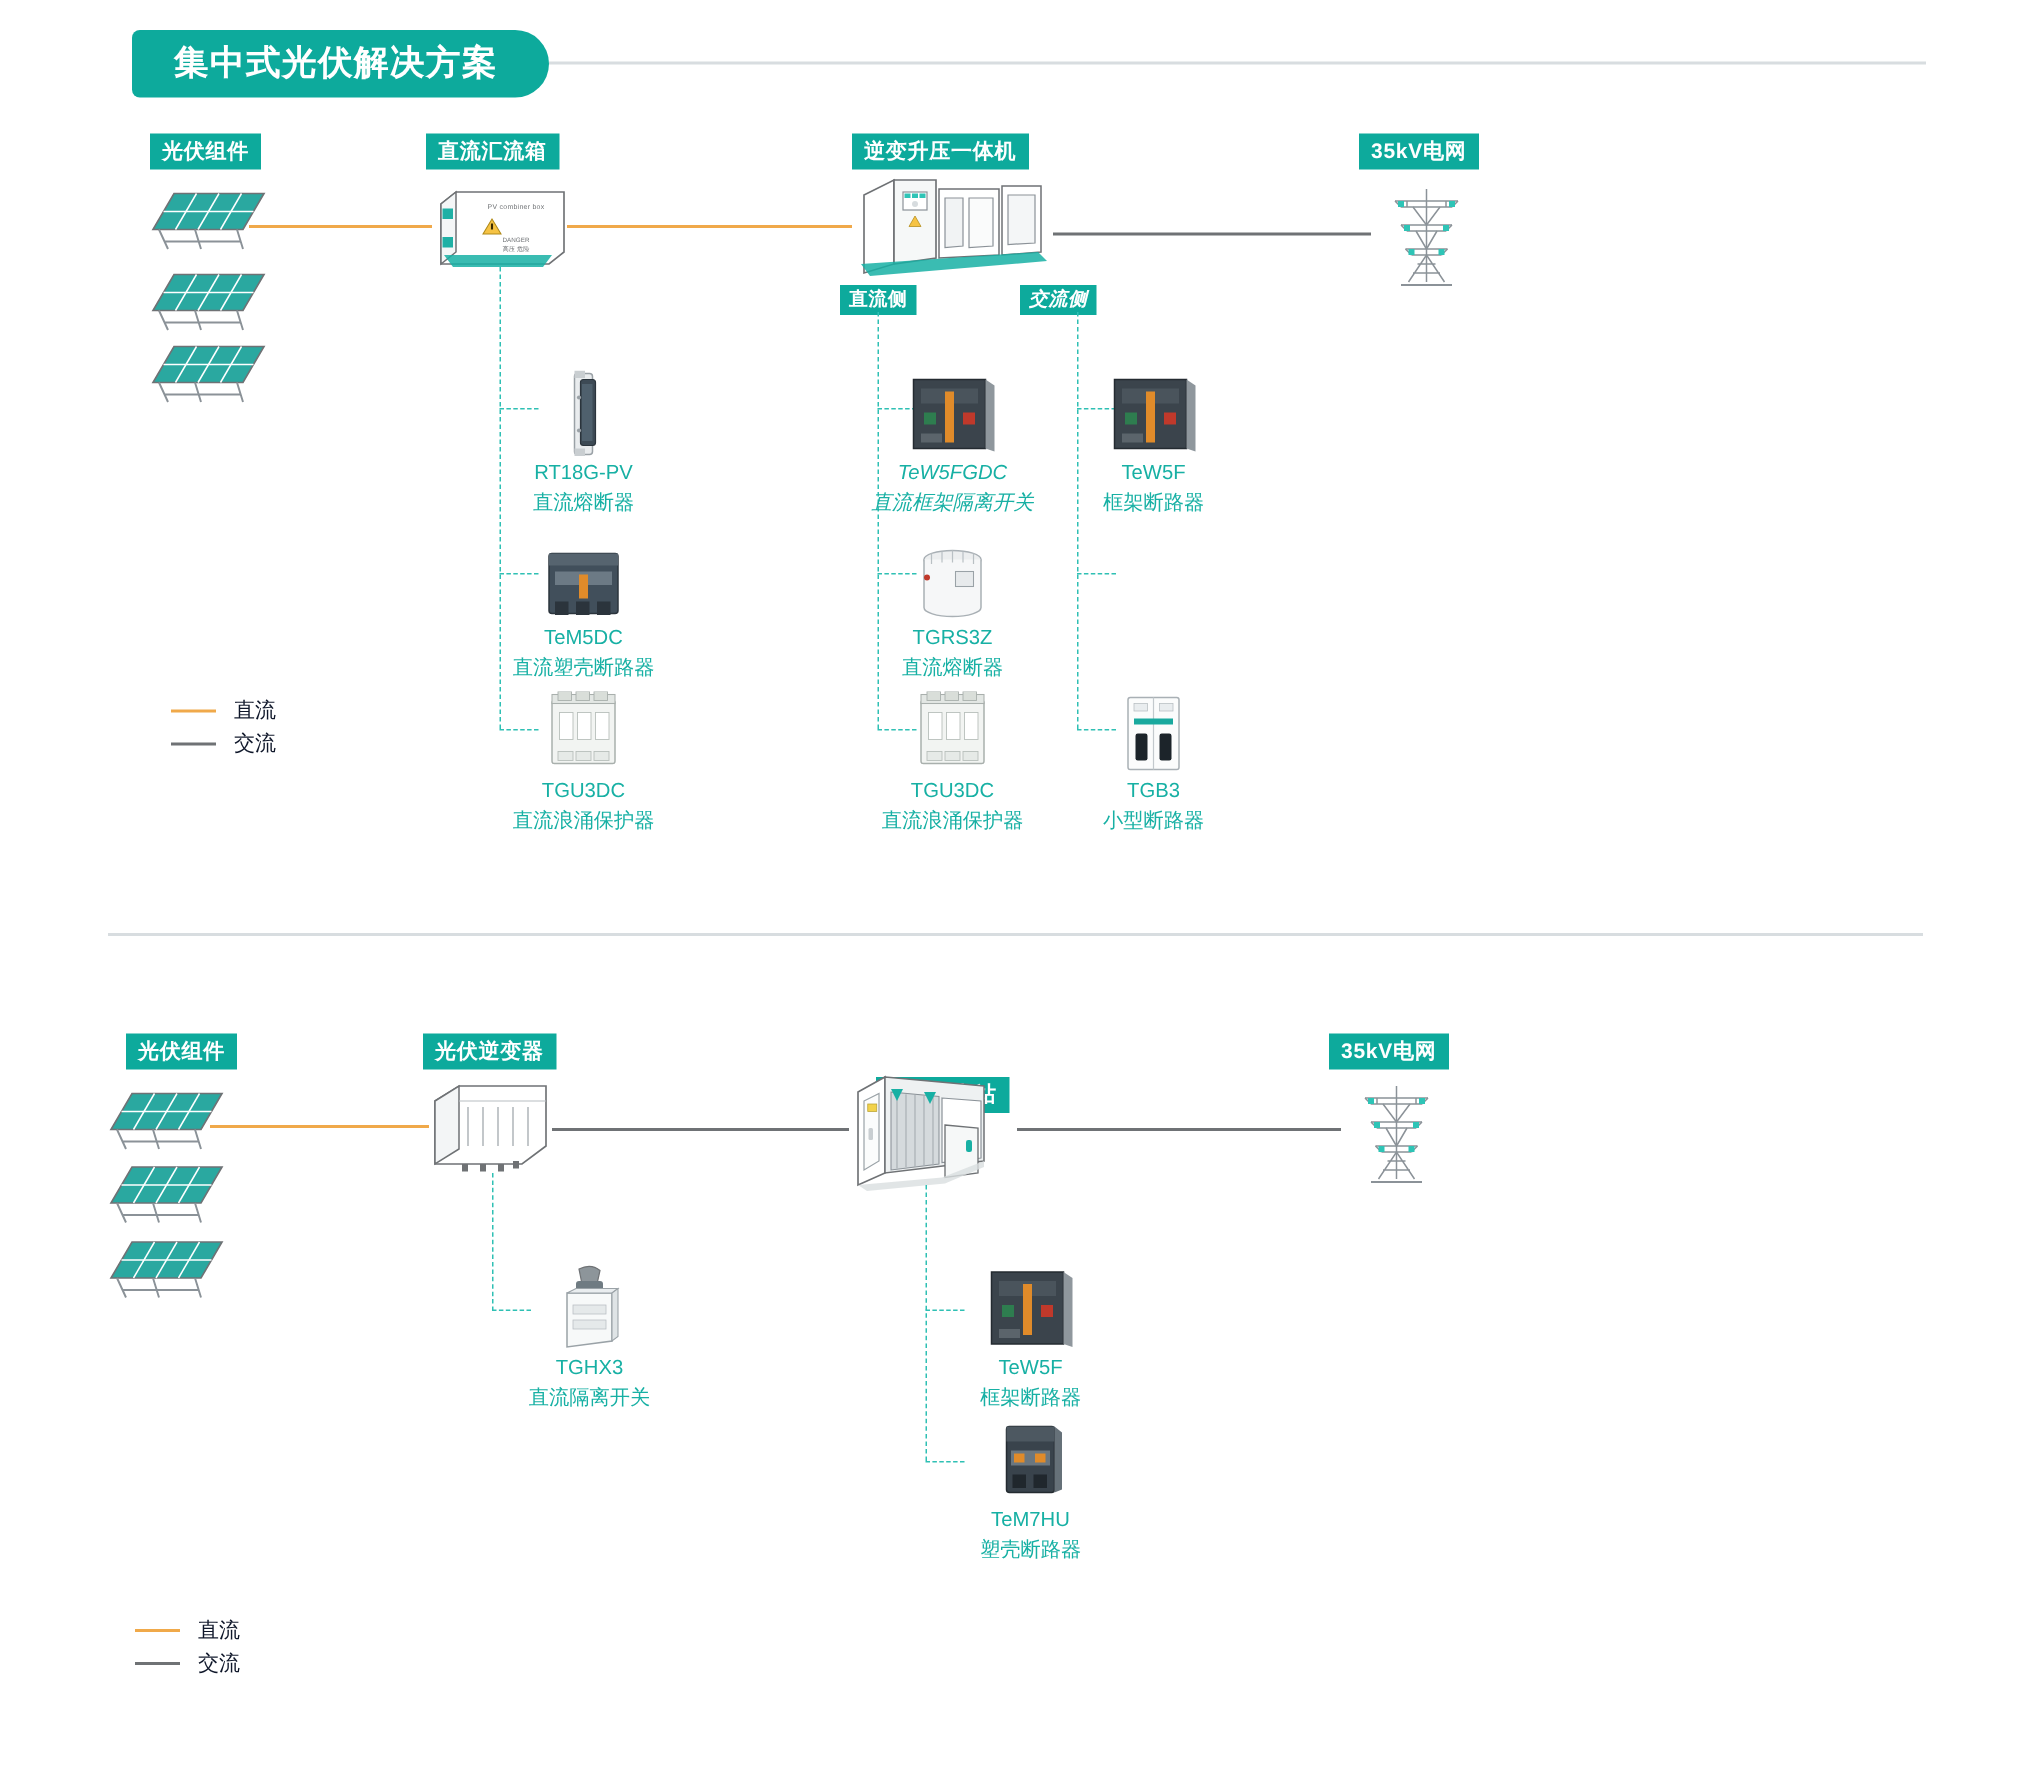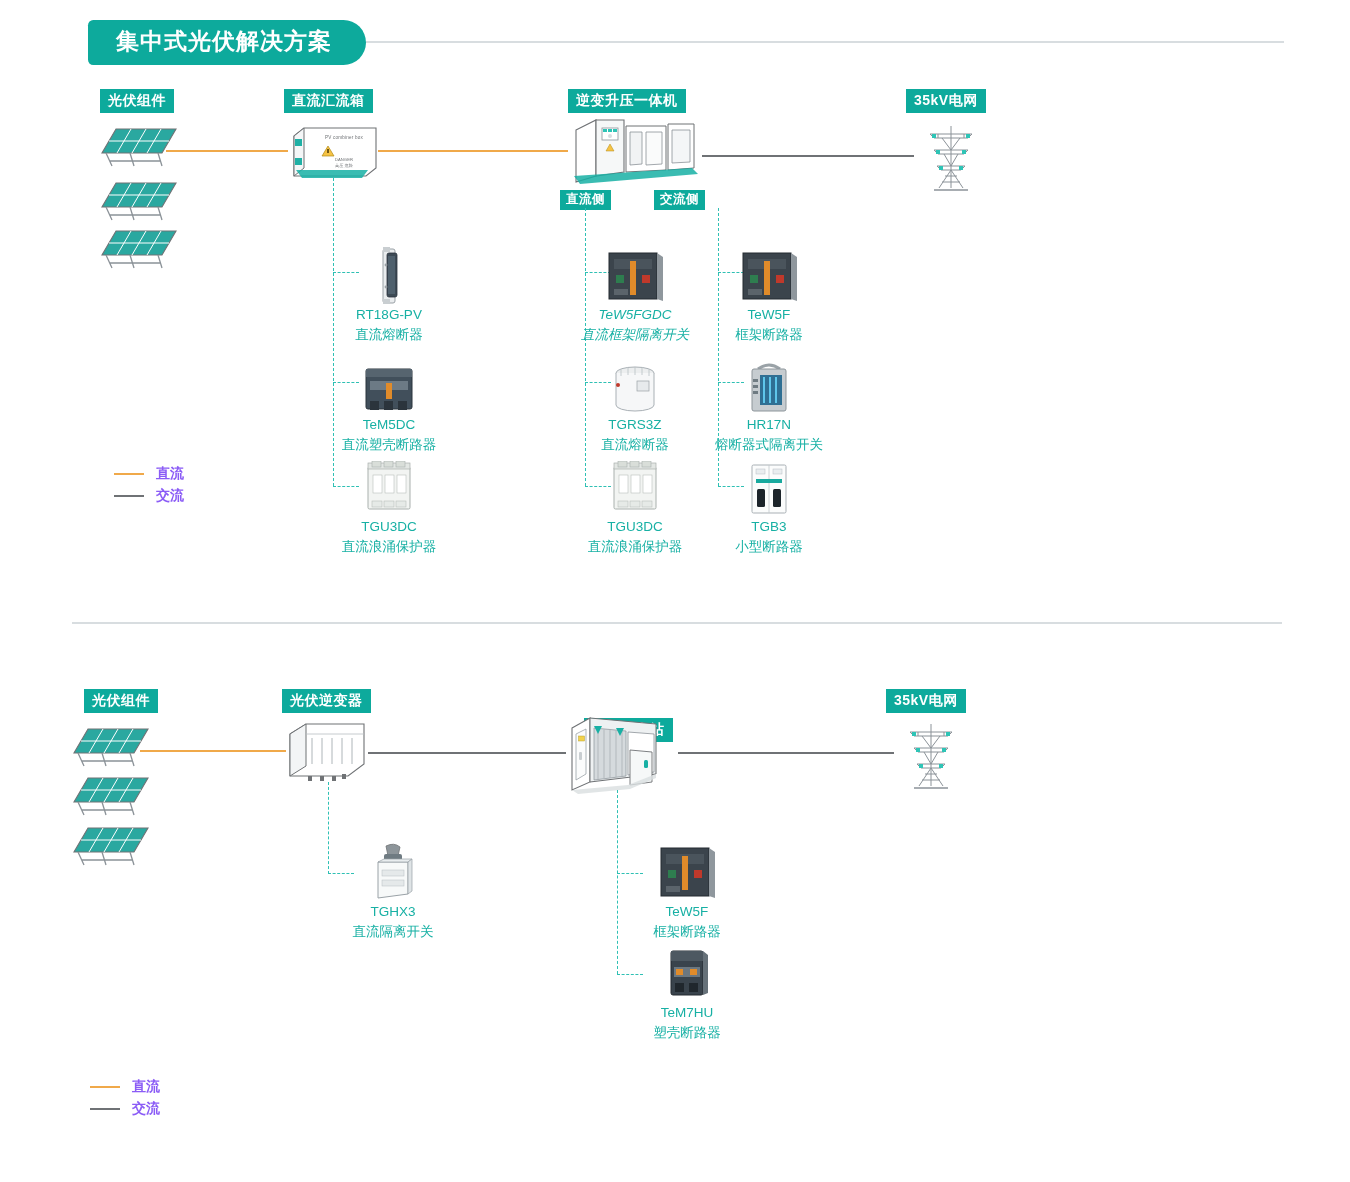--- a/index.html
+++ b/index.html
@@ -84,23 +84,23 @@
     align-items: center;
     height: 22px;
   }
   .legend-swatch {
     width: 30px; height: 2.5px;
     margin-right: 12px;
   }
   .legend-swatch.dc { background: #f0a94a; }
   .legend-swatch.ac { background: #6f7275; }
   .legend-label {
-    color: #8b5cf6;
+    color: #0f172a;
     font-size: 14px;
-    font-weight: bold;
+    font-weight: normal;
   }
 
   
   .hline { position: absolute; height: 0; border-top-width: 2px; border-top-style: solid; }
   .hline.dc { border-color: #f0a94a; }
   .hline.ac { border-color: #6f7275; }
   .vdash {
     position: absolute;
     width: 0;
     border-left: 1.5px dashed #2fc0b4;
@@ -208,21 +208,21 @@
       <rect x="20" y="14" width="4" height="4"></rect>
         <rect x="54" y="14" width="4" height="4"></rect>
       <rect x="24" y="30" width="4" height="4"></rect>
         <rect x="50" y="30" width="4" height="4"></rect>
       <rect x="27" y="46" width="4" height="4"></rect>
         <rect x="47" y="46" width="4" height="4"></rect>
     </g>
   </svg>
 
   <div class="tag small" style="left:560px; top:190px;">直流侧</div>
-  <div class="tag small" style="left:654px; top:190px;">交流侧</div>
+  <div class="tag small" style="left:680px; top:190px;font-style:italic;">交流侧</div>
 
   <div class="vdash" style="left:333px; top:178px; height:308px;"></div>
   <div class="vdash" style="left:585px; top:208px; height:278px;"></div>
   <div class="vdash" style="left:718px; top:208px; height:278px;"></div>
 
   <div class="hdash" style="left:333px; top:272px; width:26px;"></div>
   <div class="hdash" style="left:333px; top:382px; width:26px;"></div>
   <div class="hdash" style="left:333px; top:486px; width:26px;"></div>
 
   <div class="hdash" style="left:585px; top:272px; width:26px;"></div>
@@ -350,37 +350,20 @@
         <rect x="26" y="12" width="6" height="34" fill="#e08b2a"></rect>
         <rect x="12" y="26" width="8" height="8" fill="#2e7d4f"></rect>
         <rect x="38" y="26" width="8" height="8" fill="#c0392b"></rect>
         <rect x="10" y="40" width="14" height="6" fill="#5b646b"></rect>
       </svg>
     </div>
     <div class="code">TeW5F</div>
     <div class="desc">框架断路器</div>
   </div>
 
-  <div class="product" style="left:684px; top:353px;">
-    <div class="pic">
-      <svg width="46" height="52" viewBox="0 0 46 52">
-        <path d="M12,6 Q23,-2 34,6" fill="none" stroke="#9aa2a7" stroke-width="3"></path>
-        <rect x="6" y="6" width="34" height="42" rx="2" fill="#c6ccd0" stroke="#8d959a" stroke-width="1"></rect>
-        <rect x="14" y="12" width="22" height="30" fill="#2f6f93"></rect>
-        <g stroke="#5fc6ea" stroke-width="2" fill="none">
-          <path d="M18,14 L18,40 M24,14 L24,40 M30,14 L30,40"></path>
-        </g>
-        <rect x="7" y="16" width="5" height="3" fill="#6f7b82"></rect>
-        <rect x="7" y="22" width="5" height="3" fill="#6f7b82"></rect>
-        <rect x="7" y="28" width="5" height="3" fill="#6f7b82"></rect>
-      </svg>
-    </div>
-    <div class="code">HR17N</div>
-    <div class="desc">熔断器式隔离开关</div>
-  </div>
 
   <div class="product" style="left:684px; top:455px;">
     <div class="pic">
       <svg width="46" height="56" viewBox="0 0 46 56">
         <rect x="6" y="4" width="34" height="48" rx="1.5" fill="#fbfcfc" stroke="#a9b0b5" stroke-width="1"></rect>
         <line x1="23" y1="4" x2="23" y2="52" stroke="#c3c9cd" stroke-width=".8"></line>
         <rect x="10" y="8" width="9" height="5" fill="#e9edef" stroke="#b7bdc1" stroke-width=".5"></rect>
         <rect x="27" y="8" width="9" height="5" fill="#e9edef" stroke="#b7bdc1" stroke-width=".5"></rect>
         <rect x="10" y="18" width="26" height="4" fill="#19a99e"></rect>
         <rect x="11" y="28" width="8" height="18" rx="1.5" fill="#1c242a"></rect>

